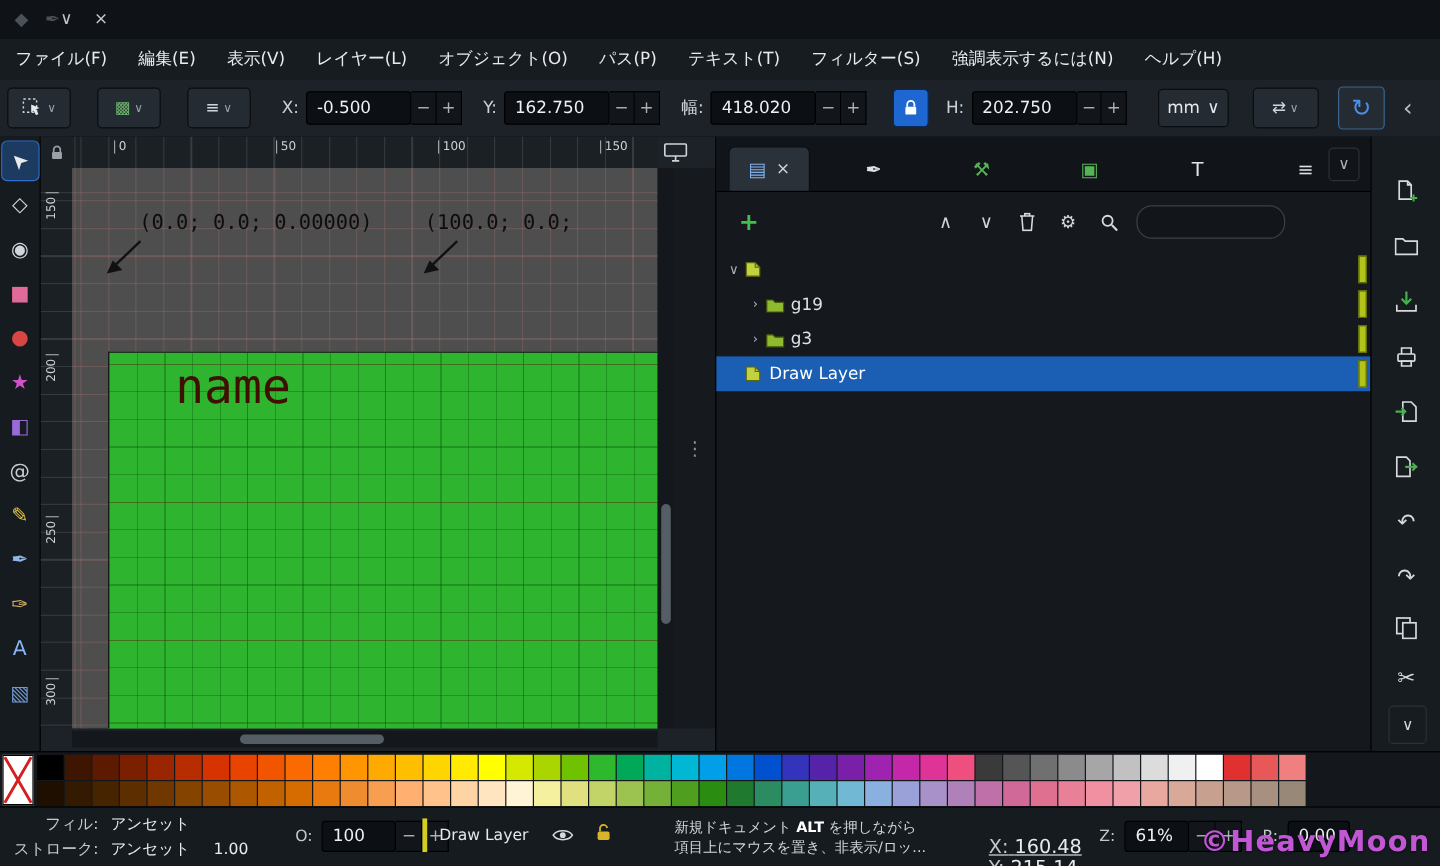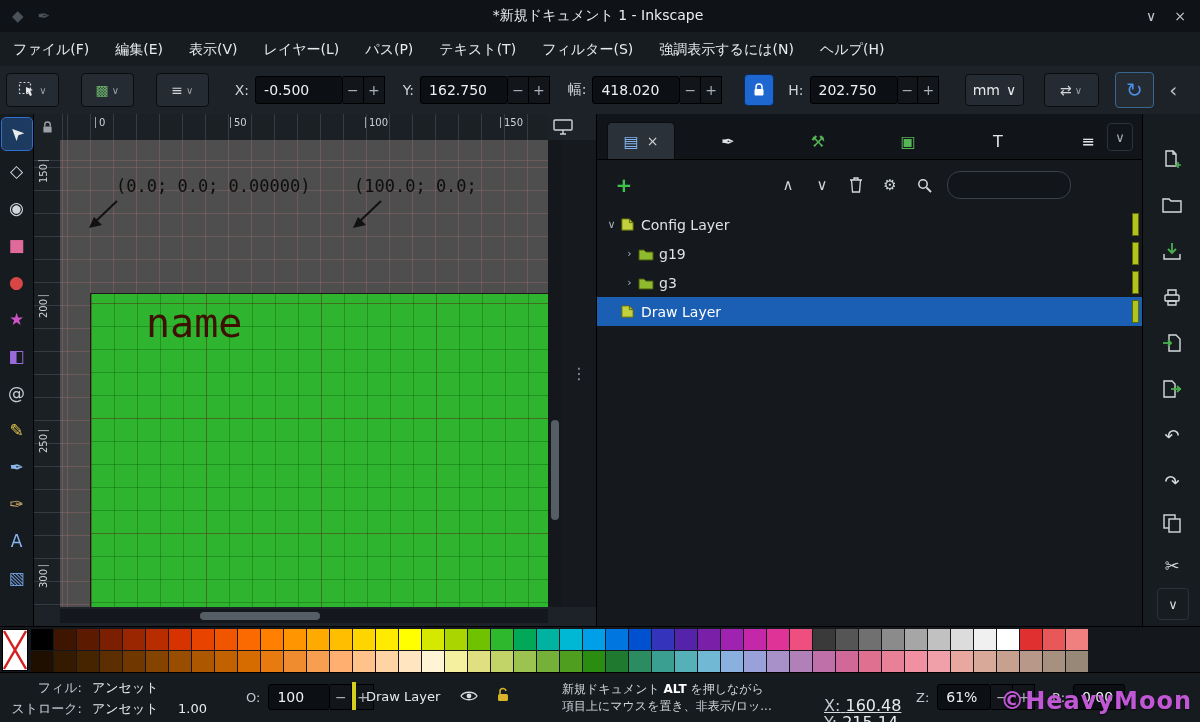--- a/index.html
+++ b/index.html
@@ -136,33 +136,33 @@
 </head>
 <body>
 
 <div class="app" data-name="inkscape-window">
 
   <div class="titlebar" data-name="titlebar">
     <div class="tb-left">
       <span data-name="app-icon">◆</span>
       <span data-name="pin-icon">✒</span>
     </div>
-    <div class="tb-title" data-name="window-title">*新規ドキュメント 1 - Inkscape</div>
     <div class="tb-right">
       <span data-name="window-minimize-icon">∨</span>
       <span data-name="window-close-icon">×</span>
     </div>
   </div>
 
   <div class="menubar" data-name="menubar">
 
   <span class="menu-item" data-name="menu-item">ファイル(F)</span>
       <span class="menu-item" data-name="menu-item">編集(E)</span>
       <span class="menu-item" data-name="menu-item">表示(V)</span>
       <span class="menu-item" data-name="menu-item">レイヤー(L)</span>
+      <span class="menu-item" data-name="menu-item">オブジェクト(O)</span>
       <span class="menu-item" data-name="menu-item">パス(P)</span>
       <span class="menu-item" data-name="menu-item">テキスト(T)</span>
       <span class="menu-item" data-name="menu-item">フィルター(S)</span>
       <span class="menu-item" data-name="menu-item">強調表示するには(N)</span>
       <span class="menu-item" data-name="menu-item">ヘルプ(H)</span>
     </div>
 
   <div class="toolctrl" data-name="tool-controls-bar">
     <div class="tbtn" style="margin-left:6px" data-name="selection-mode-dropdown">
       <svg width="18" height="18" viewBox="0 0 18 18" data-name="selection-cursor-icon">
@@ -388,21 +388,20 @@
       <div class="lrow" data-name="layer-row-config-layer">
             <span class="indent" style="display: inline-block; flex: 0 0 auto; width: 0px;"></span>
             <span class="expander" data-name="expander-icon">∨</span>
             <span class="licon">
               <svg width="15" height="15" viewBox="0 0 16 16" data-name="layer-icon">
                 <path d="M2 2h8l4 4v8H2z" fill="#c2d23e" stroke="#5c660a" stroke-width="1"></path>
                 <path d="M10 2v4h4" fill="none" stroke="#5c660a" stroke-width="1"></path>
               </svg>
 
             </span>
-            <span class="lname" data-name="layer-name">Config Layer</span>
             <span class="lbar" data-name="layer-color-indicator"></span>
           </div>
           <div class="lrow" data-name="layer-row-g19">
             <span class="indent" style="display: inline-block; flex: 0 0 auto; width: 18px;"></span>
             <span class="expander" data-name="expander-icon">›</span>
             <span class="licon">
 
               <svg width="16" height="14" viewBox="0 0 16 14" data-name="folder-icon">
                 <path d="M1 3h5l2 2h7v8H1z" fill="#8fba2e" stroke="#46590c" stroke-width="1"></path>
               </svg>

